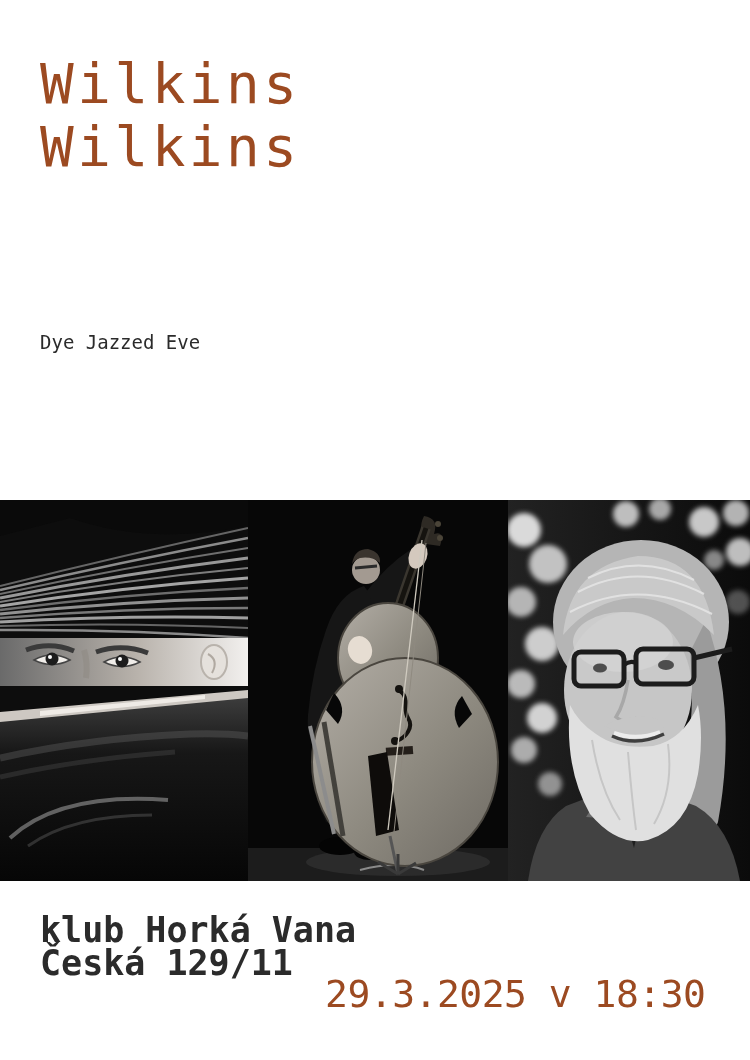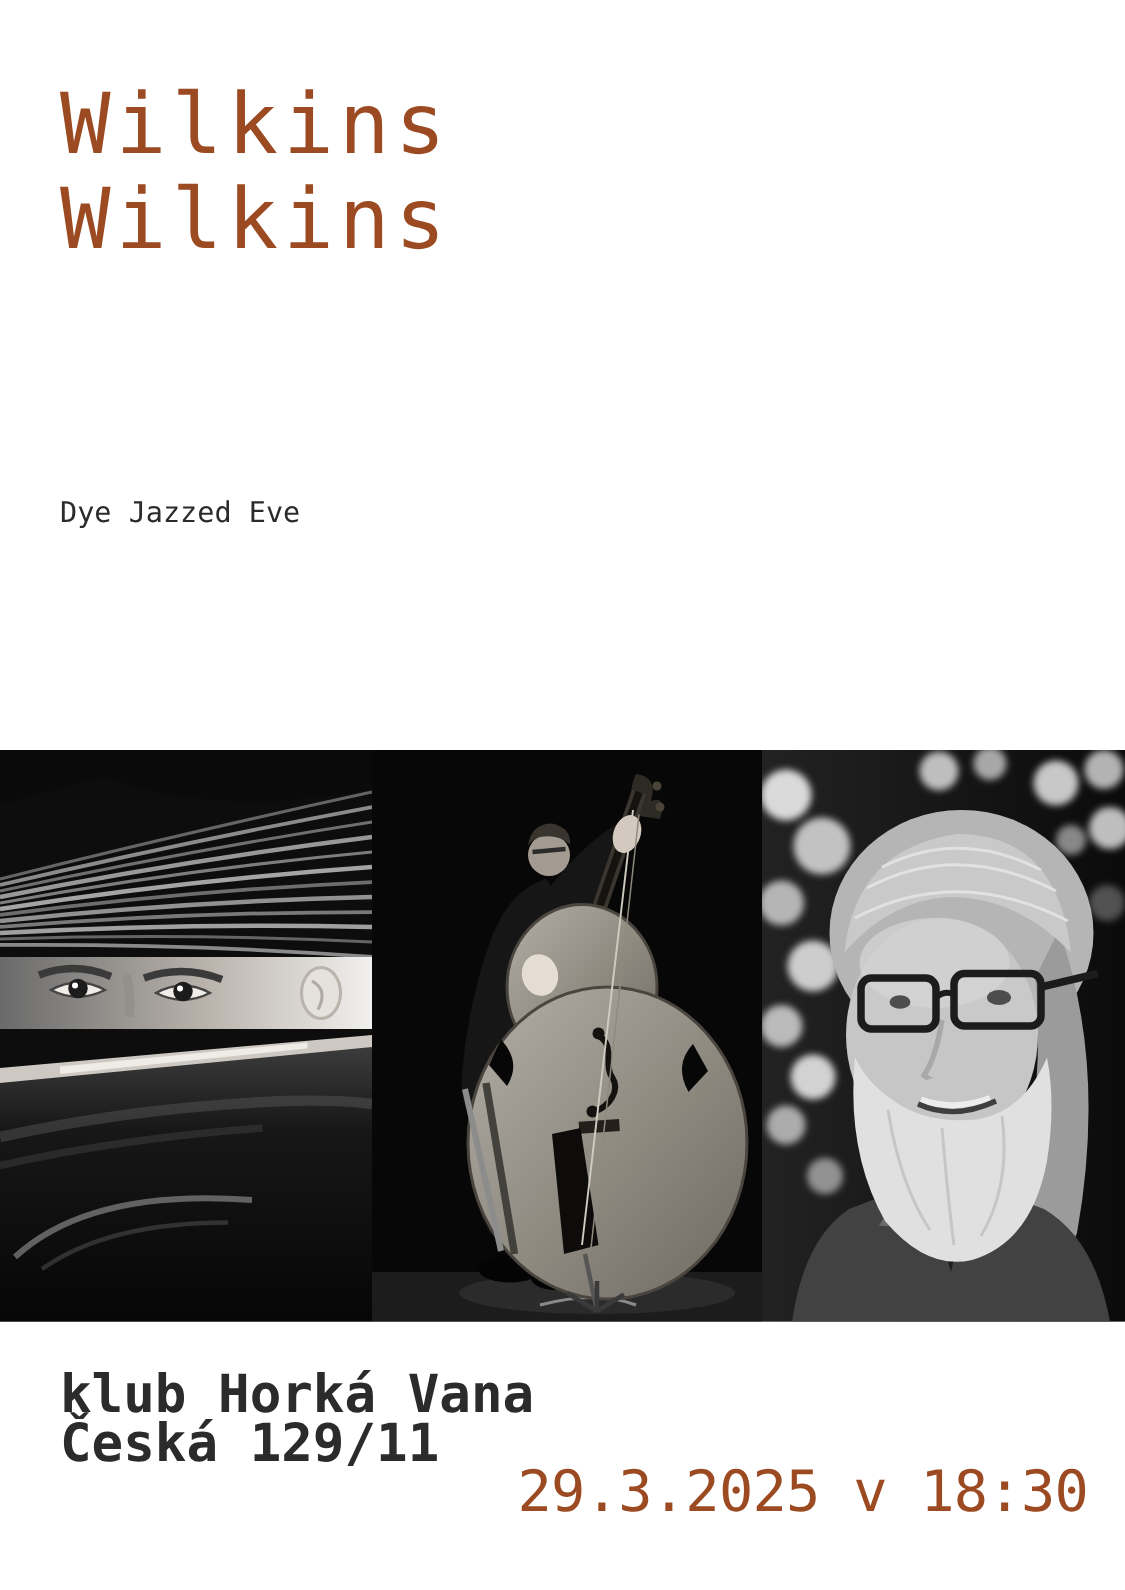--- a/index.html
+++ b/index.html
@@ -32,21 +32,21 @@
   .photo-1 { width: 248px; }
   .photo-2 { width: 260px; }
   .photo-3 { width: 242px; }
 
   .venue-block { position: absolute; left: 40px; top: 914px; }
   .venue-line {
     font-size: 35px; line-height: 33px; letter-spacing: 0;
     color: var(--text, #2b2b2b); white-space: pre; font-weight: bold;
   }
   .datetime {
-    position: absolute; left: 345px; top: 972px;
+    position: absolute; left: 325px; top: 972px;
     font-size: 38px; letter-spacing: -0.5px;
     color: var(--accent, #9c4a21); white-space: pre;
   }
 </style>
 </head>
 <body>
 
 <div class="poster">
 
   <header class="title-block">

